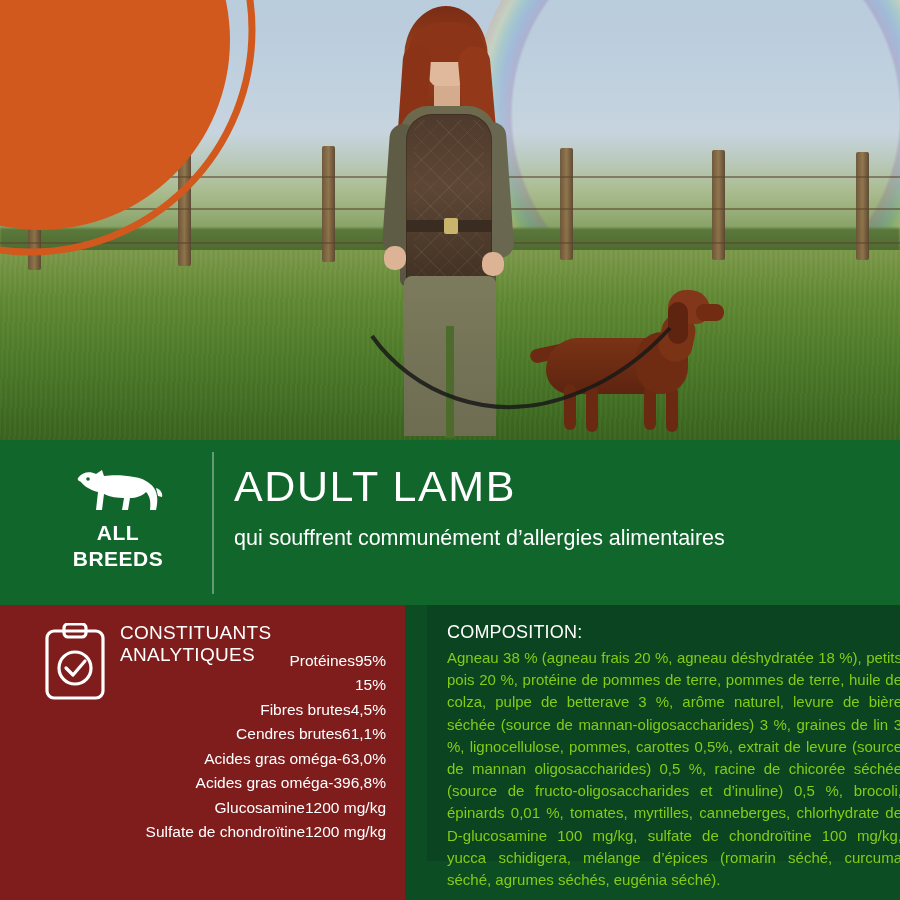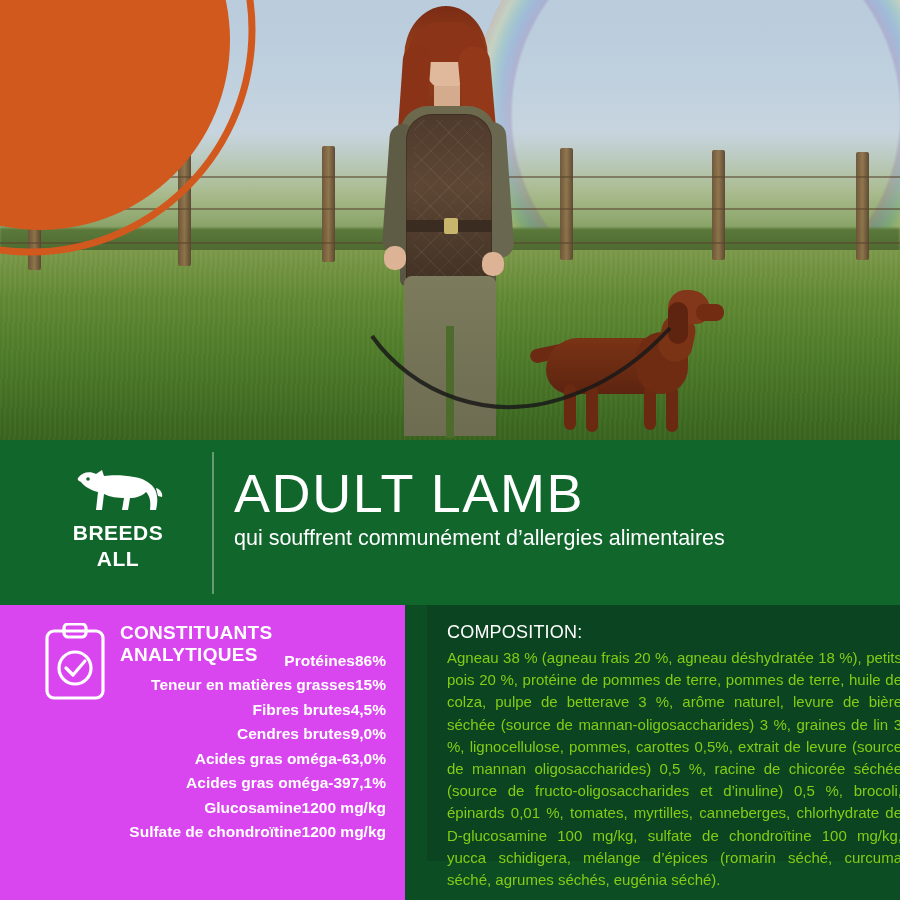--- a/index.html
+++ b/index.html
@@ -211,21 +211,21 @@
     top: 452px;
     width: 2px;
     height: 142px;
     background: rgba(255,255,255,0.35);
   }
   .title-main {
     position: absolute;
     left: 234px;
     top: 462px;
     color: #ffffff;
-    font-size: 54px;
+    font-size: 43px;
     letter-spacing: 1.6px;
     font-weight: 400;
   }
   .title-sub {
     position: absolute;
     left: 234px;
     top: 524px;
     width: 640px;
     color: #ffffff;
     font-size: 21.5px;
@@ -238,22 +238,21 @@
     left: 0;
     top: 605px;
     width: 900px;
     height: 295px;
     background: #0d4d24;
   }
   .col-left {
     position: absolute;
     left: 0; top: 0;
     width: 405px; height: 295px;
-    background: #d946ef;
-    font-weight: bold;
+    background: #7f1d1d;
   }
   .col-right {
     position: absolute;
     left: 427px; top: 0;
     width: 495px; height: 256px;
     background: #0a4420;
   }
   .clipboard-icon {
     position: absolute;
     left: 44px;
@@ -373,22 +372,22 @@
   </div>
 
   <div class="title-band"></div>
 
   <div class="allbreeds">
     <svg class="ab-dog" width="92" height="52" viewBox="0 0 92 52">
       <path fill="#ffffff" d="M6 16 C10 10, 18 9, 24 12 L30 8 L32 14 C40 13, 52 13, 62 15 C70 16, 78 20, 82 26 C86 32, 86 40, 84 48 L78 48 C79 40, 78 34, 74 30 C70 34, 64 36, 58 36 L56 48 L50 48 L52 36 C46 36, 38 35, 32 32 L30 48 L24 48 L26 30 C18 28, 12 24, 9 20 C7 19, 5 18, 6 16 Z"></path>
       <circle cx="16" cy="17" r="1.8" fill="#11662c"></circle>
       <path fill="#ffffff" d="M84 26 C88 27, 91 31, 90 35 L86 34 Z"></path>
     </svg>
+    <div class="ab-line">ALL</div>
     <div class="ab-line">BREEDS</div>
-    <div class="ab-line">ALL</div>
   </div>
   <div class="divider-v"></div>
 
   <div class="title-main">ADULT LAMB</div>
   <div class="title-sub">
     <div>qui souffrent communément d’allergies alimentaires</div>
   </div>
 
   <div class="bottom">
     <div class="col-left">
@@ -398,41 +397,40 @@
         <rect x="20" y="1" width="22" height="13" rx="4" fill="none" stroke="#ffffff" stroke-width="3.2"></rect>
         <circle cx="31" cy="45" r="16" fill="none" stroke="#ffffff" stroke-width="3.2"></circle>
         <path d="M22 45 L29 52 L41 38" fill="none" stroke="#ffffff" stroke-width="3.2" stroke-linecap="round" stroke-linejoin="round"></path>
       </svg>
 
       <div class="analytics-title">CONSTITUANTS ANALYTIQUES</div>
 
       <div class="nutrient-list">
         <div class="nutrient-row">
           <span class="nm">Protéines</span>
-          <span class="nv">86%</span>
-        </div>
-        <div class="nutrient-row">
-          <span class="nm">Teneur en matières grasses</span>
+          <span class="nv">95%</span>
+        </div>
+        <div class="nutrient-row">
           <span class="nv">15%</span>
         </div>
         <div class="nutrient-row">
           <span class="nm">Fibres brutes</span>
           <span class="nv">4,5%</span>
         </div>
         <div class="nutrient-row">
           <span class="nm">Cendres brutes</span>
-          <span class="nv">9,0%</span>
+          <span class="nv">61,1%</span>
         </div>
         <div class="nutrient-row">
           <span class="nm">Acides gras oméga-6</span>
           <span class="nv">3,0%</span>
         </div>
         <div class="nutrient-row">
           <span class="nm">Acides gras oméga-3</span>
-          <span class="nv">97,1%</span>
+          <span class="nv">96,8%</span>
         </div>
         <div class="nutrient-row">
           <span class="nm">Glucosamine</span>
           <span class="nv">1200 mg/kg</span>
         </div>
         <div class="nutrient-row">
           <span class="nm">Sulfate de chondroïtine</span>
           <span class="nv">1200 mg/kg</span>
         </div>
       </div>

